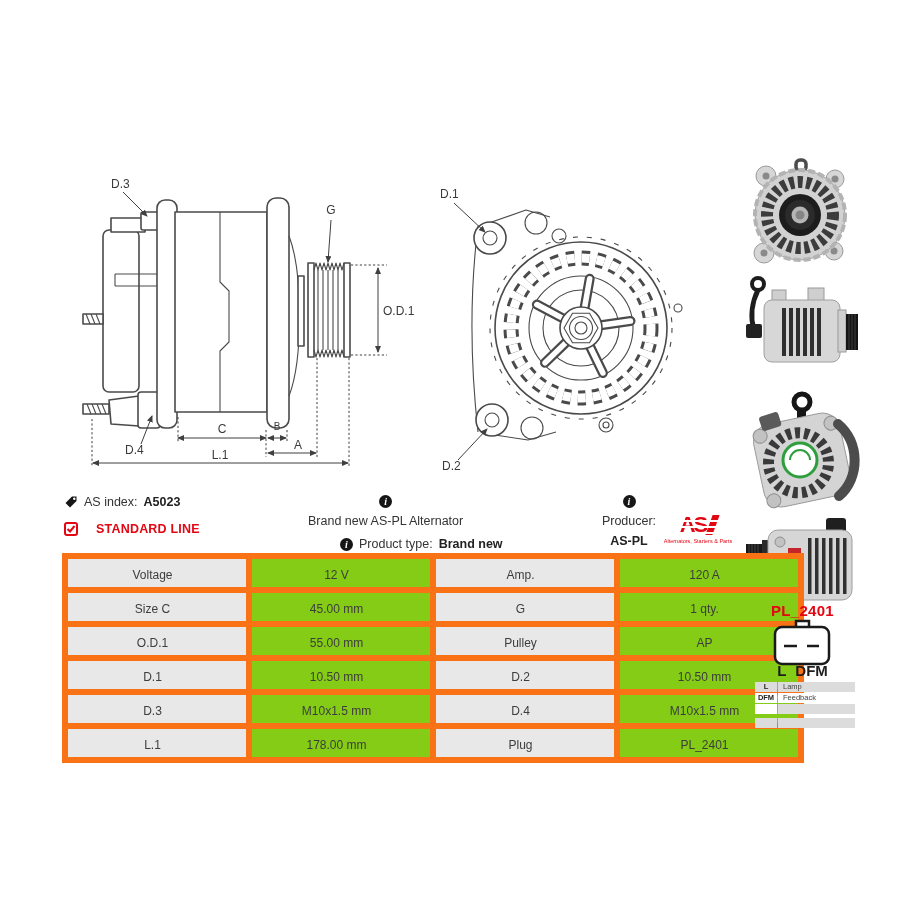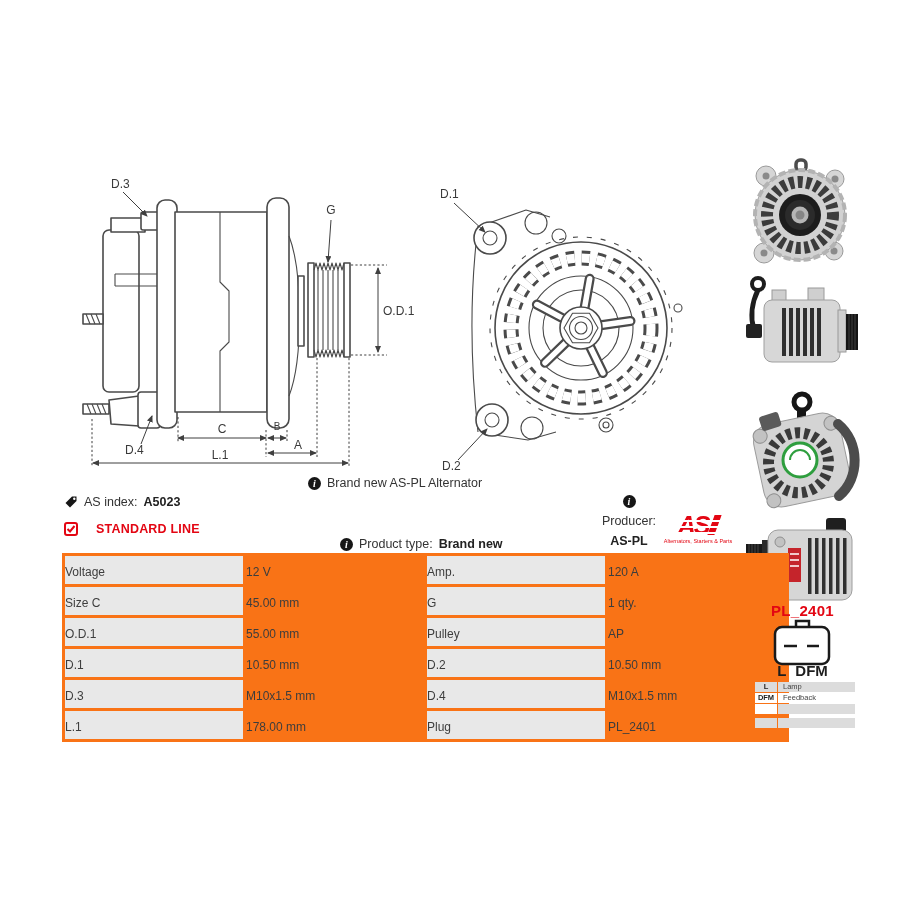--- a/index.html
+++ b/index.html
@@ -20,33 +20,33 @@
   .inforow b{color:#222;}
   .red-bold{color:#e30613;font-weight:bold;letter-spacing:.2px;margin-left:12px;}
   .info-icon{width:13px;height:13px;border-radius:50%;background:#161616;color:#fff;
              display:inline-flex;align-items:center;justify-content:center;flex:0 0 13px;
              font-family:"Liberation Serif",serif;font-weight:bold;font-size:10px;font-style:italic;}
   .info-icon::before{content:"i";}
 
   
   .logo{width:80px;text-align:center;}
   .logo-mark{position:relative;display:inline-block;padding-right:10px;}
-  .logo-as{font-style:italic;font-weight:900;font-size:25px;line-height:26px;
+  .logo-as{font-weight:900;font-size:22px;line-height:26px;
            color:#e30613;letter-spacing:-2px;}
   .logo-bar{position:absolute;right:0;top:3px;width:7px;height:20px;background:#e30613;
             transform:skewX(-20deg);}
   .logo-stripe{position:absolute;left:-2px;right:-3px;height:2px;background:#fff;}
   .logo-tag{font-size:5.5px;color:#e30613;white-space:nowrap;margin-top:0;}
 
   
   table.specs{position:absolute;left:62px;top:553px;border-collapse:collapse;table-layout:fixed;}
-  table.specs td{width:169px;height:24px;border:3px solid #f97316;font-size:12px;
-                 text-align:left;padding:4px 9px 0 0;color:#3d3d3d;overflow:hidden;}
+  table.specs td{width:169px;height:24px;border:6px solid #f97316;font-size:12px;
+                 text-align:center;padding:4px 9px 0 0;color:#3d3d3d;overflow:hidden;}
   table.specs td.lbl{background:#e8e8e8;}
-  table.specs td.val{background:#f97316;}
+  table.specs td.val{background:#84cc16;}
 
   
   .plug-code{font-size:15px;font-weight:bold;color:#e30613;text-align:center;letter-spacing:.3px;}
   .plug-pins{display:flex;justify-content:center;gap:9px;font-size:15px;font-weight:bold;color:#1d1d1d;}
   .pin-table{width:100px;font-size:7.5px;line-height:10px;color:#444;}
   .pin-row{display:flex;height:10px;margin-bottom:1px;}
   .pin-cell{width:22px;text-align:center;font-weight:bold;color:#222;}
   .desc-cell{flex:1;padding-left:5px;margin-left:1px;}
   .bg-g{background:#dcdcdc;}
   .bg-w{background:#fff;}
@@ -251,21 +251,21 @@
 
   <div class="abs inforow" style="left:64px;top:495px;">
     <svg width="14" height="14" viewBox="0 0 14 14">
       <path d="M1.5,8 L8,1.5 L12.5,1.5 L12.5,6 L6,12.5 Z" fill="#161616"></path>
       <circle cx="10.3" cy="3.8" r="1.2" fill="#fff"></circle>
     </svg>
     <span>AS index:</span>
     <b>A5023</b>
   </div>
 
-  <div class="abs inforow" style="left:308px;top:476px;">
+  <div class="abs inforow" style="left:308px;top:495px;flex-direction:column;">
     <span class="info-icon"></span>
     <span>Brand new AS-PL Alternator</span>
   </div>
 
   <div class="abs inforow" style="left:520px;top:495px;width:218px;justify-content:flex-end;flex-direction:column;">
     <span class="info-icon"></span>
     <span>Producer:</span>
     <b>AS-PL</b>
   </div>
 

